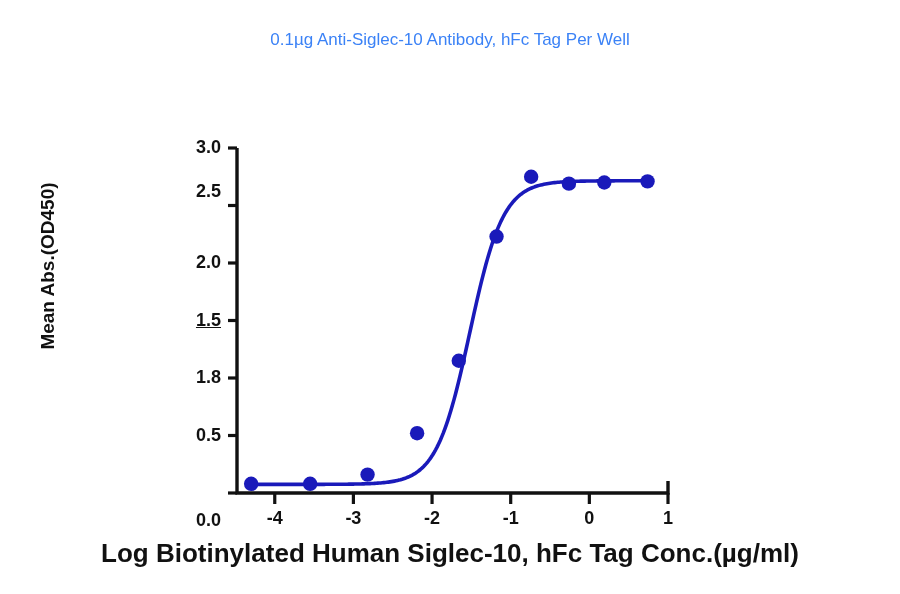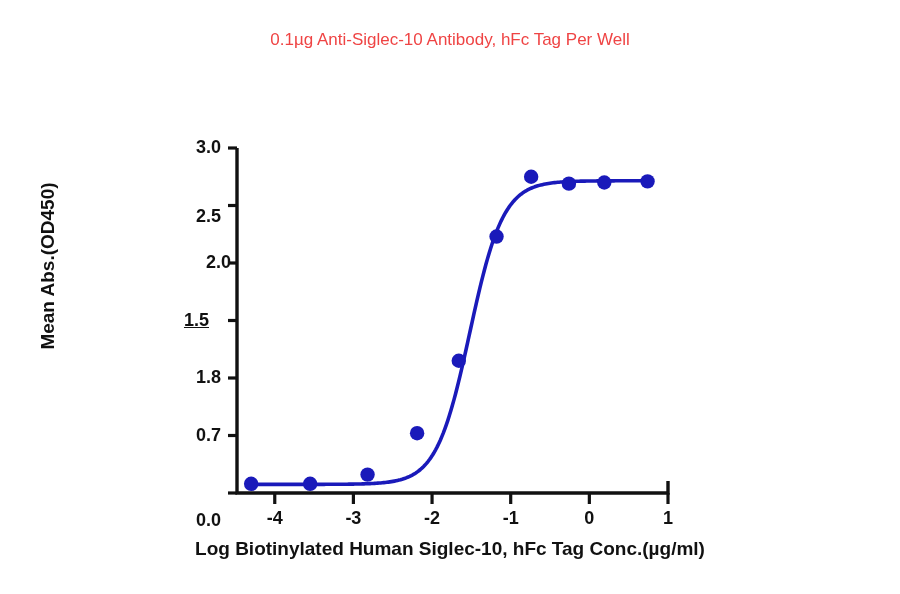--- a/index.html
+++ b/index.html
@@ -31,21 +31,21 @@
   .chart-title {
     font-size: 21px;
     font-weight: bold;
     letter-spacing: -0.2px;
     color: #111111;
     line-height: 1.25;
   }
   .chart-subtitle {
     font-size: 17px;
     font-weight: normal;
-    color: #ef4444;
+    color: #3b82f6;
     line-height: 1.3;
     margin-top: 7px;
   }
   
   #plot-wrap {
     position: absolute;
     left: 0;
     top: 0;
     width: 900px;
     height: 594px;
@@ -68,21 +68,21 @@
     transform: rotate(-90deg);
     transform-origin: center center;
     white-space: nowrap;
   }
   .x-axis-title {
     position: absolute;
     left: 0;
     top: 538px;
     width: 900px;
     text-align: center;
-    font-size: 19px;
+    font-size: 26px;
     font-weight: bold;
     color: #111111;
     white-space: nowrap;
   }
   .tick-label {
     position: absolute;
     font-size: 18px;
     font-weight: bold;
     color: #111111;
     white-space: nowrap;
@@ -133,25 +133,25 @@
           <circle cx="496.54" cy="236.55" r="7.2" fill="#1a1aba" stroke="none"></circle>
           <circle cx="531.15" cy="176.75" r="7.2" fill="#1a1aba" stroke="none"></circle>
           <circle cx="568.90" cy="183.65" r="7.2" fill="#1a1aba" stroke="none"></circle>
           <circle cx="604.29" cy="182.50" r="7.2" fill="#1a1aba" stroke="none"></circle>
           <circle cx="647.55" cy="181.35" r="7.2" fill="#1a1aba" stroke="none"></circle>
         </g>
     </svg>
 
     <div id="ytick-labels">
         <div class="tick-label y" style="width: 46px; left: 175px; top: 482px; margin-top: 28px;">0.0</div>
-        <div class="tick-label y" style="width: 46px; left: 175px; top: 424.5px;">0.7</div>
+        <div class="tick-label y" style="width: 46px; left: 175px; top: 424.5px;">0.5</div>
         <div class="tick-label y" style="width: 46px; left: 175px; top: 367px;">1.8</div>
-        <div class="tick-label y" style="width: 46px; left: 163px; top: 309.5px; text-decoration: underline;">1.5</div>
-        <div class="tick-label y" style="width: 46px; left: 185px; top: 252px; text-align: right;">2.0</div>
-        <div class="tick-label y" style="width: 46px; left: 175px; top: 206px;">2.5</div>
+        <div class="tick-label y" style="width: 46px; left: 175px; top: 309.5px; text-decoration: underline;">1.5</div>
+        <div class="tick-label y" style="width: 46px; left: 175px; top: 252px; text-align: right;">2.0</div>
+        <div class="tick-label y" style="width: 46px; left: 175px; top: 181px;">2.5</div>
         <div class="tick-label y" style="width: 46px; left: 175px; top: 137px;">3.0</div>
       </div>
     <div id="xtick-labels">
         <div class="tick-label x" style="width: 50px; left: 249.752px; top: 508px;">-4</div>
         <div class="tick-label x" style="width: 50px; left: 328.401px; top: 508px;">-3</div>
         <div class="tick-label x" style="width: 50px; left: 407.051px; top: 508px;">-2</div>
         <div class="tick-label x" style="width: 50px; left: 485.701px; top: 508px;">-1</div>
         <div class="tick-label x" style="width: 50px; left: 564.35px; top: 508px;">0</div>
         <div class="tick-label x" style="width: 50px; left: 643px; top: 508px;">1</div>
       </div>

